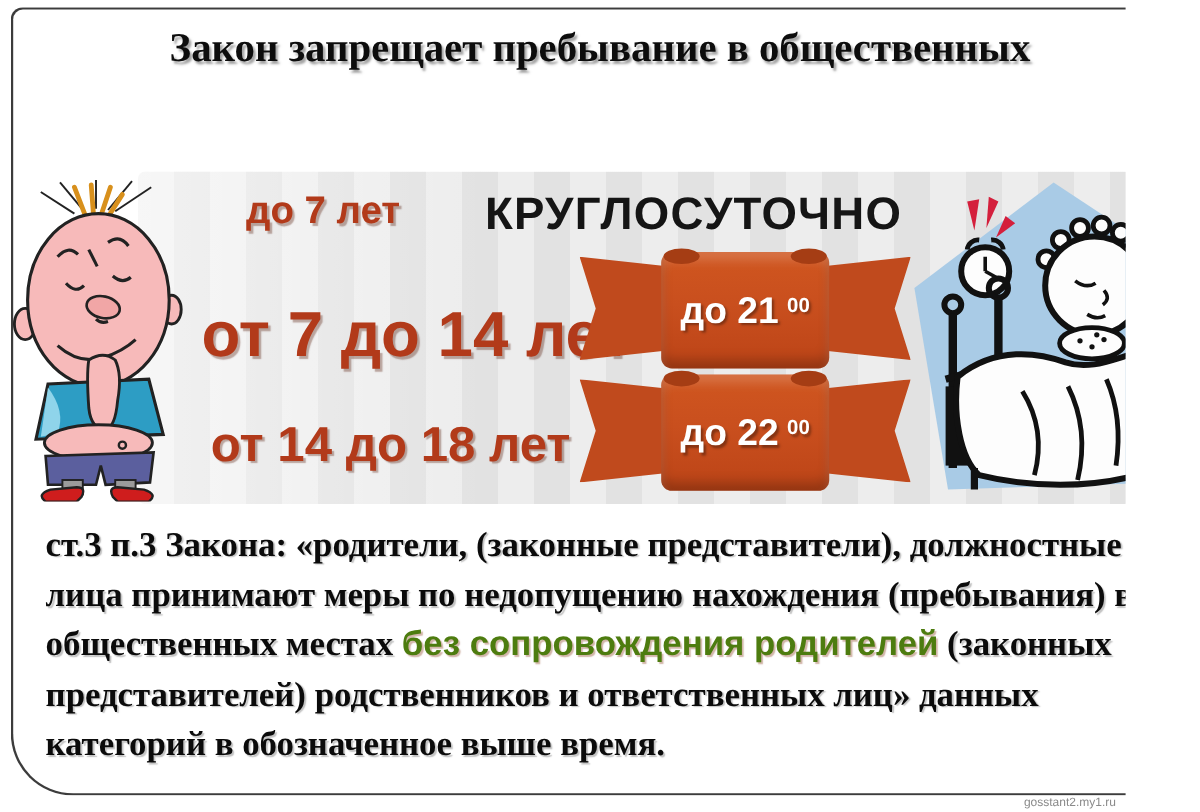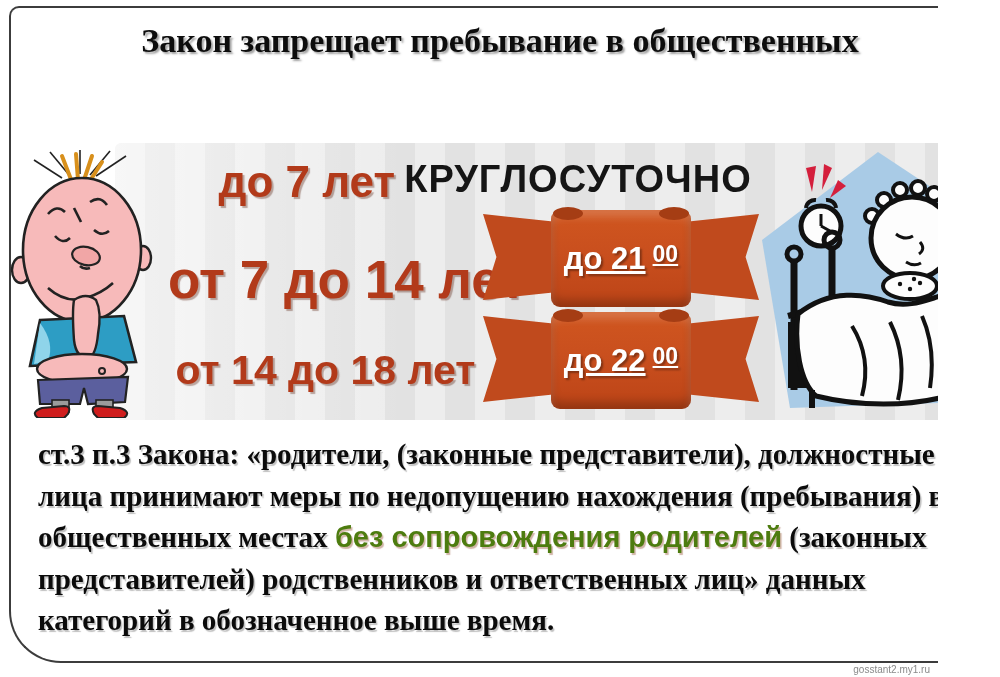--- a/index.html
+++ b/index.html
@@ -20,21 +20,21 @@
   .band{
     position:absolute;left:115px;top:143px;width:828px;height:277px;border-radius:6px;
     background-image:
       linear-gradient(90deg, rgba(255,255,255,.55), rgba(255,255,255,0) 35%),
       repeating-linear-gradient(90deg,#ededed 0 30px,#e2e2e2 30px 60px);
   }
   .age{
     position:absolute;font-family:"Liberation Sans",sans-serif;font-weight:bold;
     color:#b23a1a;text-shadow:2px 2px 1px rgba(80,20,0,.35);white-space:nowrap;
   }
-  .age1{left:205px;top:157px;width:190px;text-align:right;font-size:44px;}
+  .age1{left:205px;top:157px;width:190px;text-align:left;font-size:32px;}
   .age2{left:168px;top:249px;width:315px;text-align:center;font-size:53px;}
   .age3{left:163px;top:347px;width:325px;text-align:center;font-size:41px;}
   .allday{
     position:absolute;left:393px;top:158px;width:370px;text-align:center;
     font-family:"Liberation Sans",sans-serif;font-weight:bold;font-size:38px;
     color:#151515;letter-spacing:1px;white-space:nowrap;
   }
   .ribbon{position:absolute;width:276px;height:97px;}
   .ribbon .tail{position:absolute;top:4px;width:96px;height:86px;background:#c04a1d;}
   .ribbon .tail-left{left:0;clip-path:polygon(0 0,100% 12%,100% 88%,0 100%,14% 50%);}
@@ -45,23 +45,22 @@
     box-shadow:inset 0 7px 9px rgba(255,255,255,.18), inset 0 -7px 10px rgba(0,0,0,.22);
   }
   .ribbon .curl{position:absolute;top:-3px;width:30px;height:13px;border-radius:50%;
     background:#a53d14;}
   .ribbon .curl-l{left:2px;} .ribbon .curl-r{right:2px;}
   .ribbon .label{
     position:absolute;left:68px;top:0;width:140px;height:97px;display:flex;
     align-items:center;justify-content:center;font-family:"Liberation Sans",sans-serif;
     font-weight:bold;font-size:31px;color:#fff;text-shadow:2px 2px 2px rgba(0,0,0,.35);
     white-space:nowrap;
-    text-decoration:underline;
-  }
-  .ribbon .label sup{font-size:23px;margin-left:7px;transform:translateY(-4px);}
+  }
+  .ribbon .label sup{font-size:17px;margin-left:7px;transform:translateY(-4px);}
   .ribbon1{left:483px;top:210px;}
   .ribbon2{left:483px;top:312px;}
   .lawtext{
     position:absolute;left:38px;top:434px;width:940px;
     font-weight:bold;font-size:29px;line-height:41.5px;color:#0b0b0b;
     text-shadow:1.5px 1.5px 1px rgba(100,100,100,.4);
   }
   .lawtext .hl{
     font-family:"Liberation Sans",sans-serif;color:#4d7c0f;
     text-shadow:1.5px 1.5px 1px rgba(120,40,0,.35);

